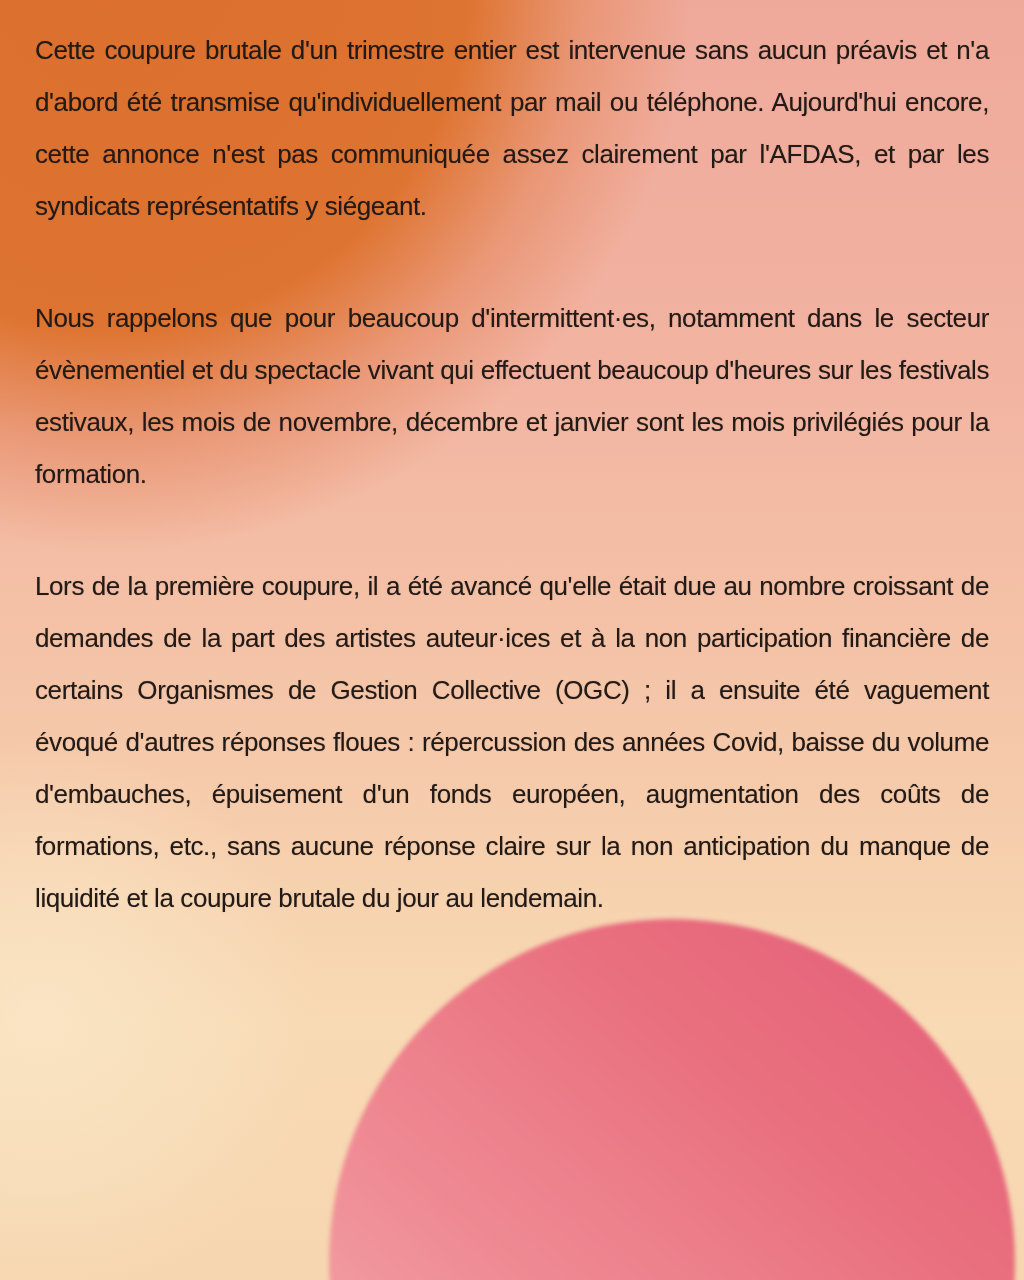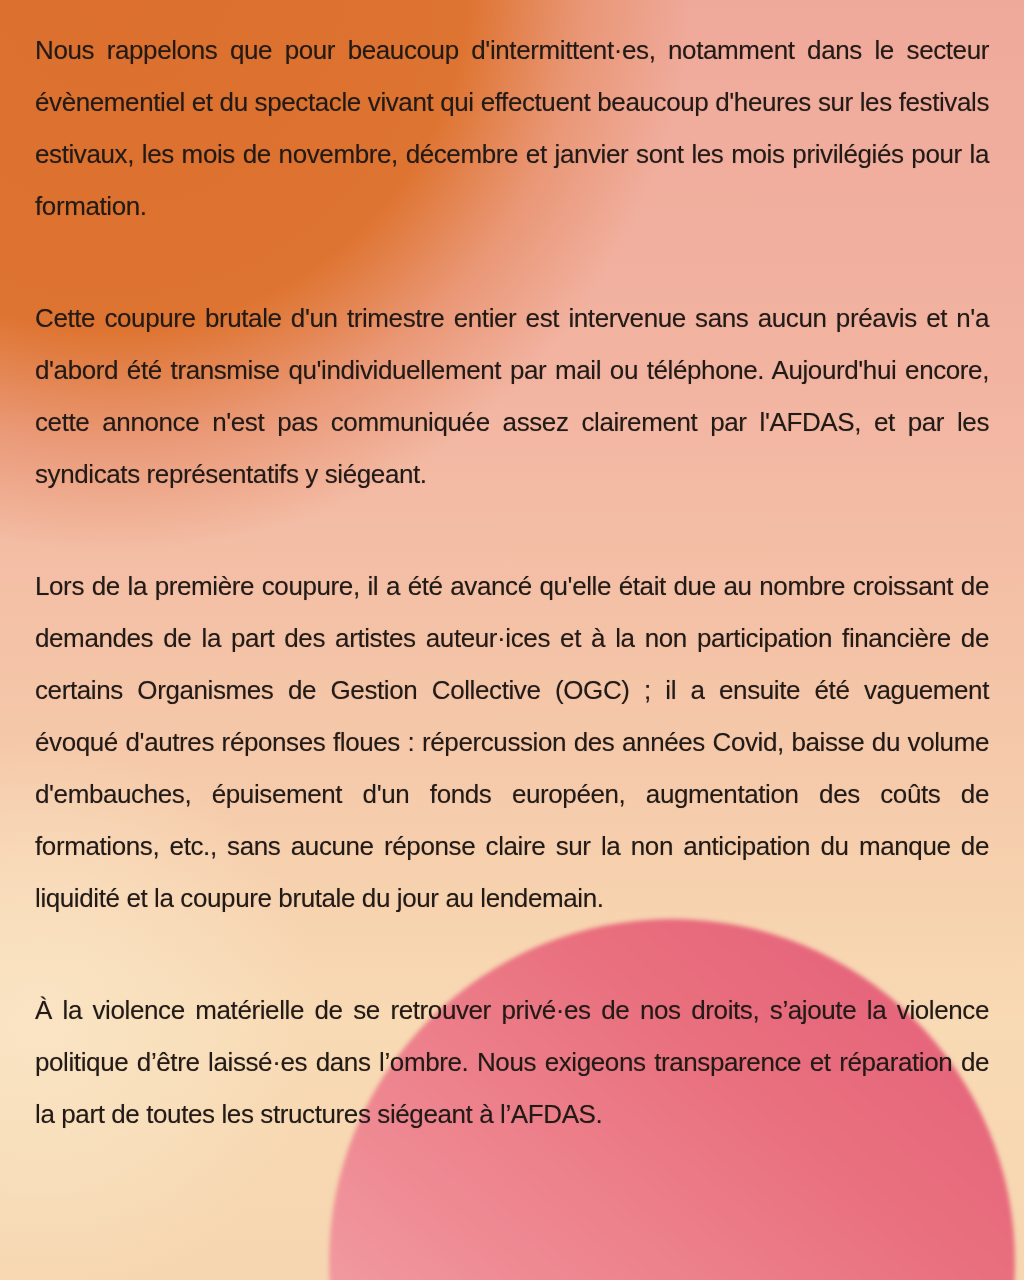--- a/index.html
+++ b/index.html
@@ -51,18 +51,17 @@
   .text-content p:last-child {
     margin-bottom: 0;
   }
 </style>
 </head>
 <body>
 
 <div class="poster">
   <div class="pink-circle"></div>
   <div class="text-content">
+    <p>Cette coupure brutale d'un trimestre entier est intervenue sans aucun préavis et n'a d'abord été transmise qu'individuellement par mail ou téléphone. Aujourd'hui encore, cette annonce n'est pas communiquée assez clairement par l'AFDAS, et par les syndicats représentatifs y siégeant.</p>
     <p>Nous rappelons que pour beaucoup d'intermittent·es, notamment dans le secteur évènementiel et du spectacle vivant qui effectuent beaucoup d'heures sur les festivals estivaux, les mois de novembre, décembre et janvier sont les mois privilégiés pour la formation.</p>
-    <p>Cette coupure brutale d'un trimestre entier est intervenue sans aucun préavis et n'a d'abord été transmise qu'individuellement par mail ou téléphone. Aujourd'hui encore, cette annonce n'est pas communiquée assez clairement par l'AFDAS, et par les syndicats représentatifs y siégeant.</p>
     <p>Lors de la première coupure, il a été avancé qu'elle était due au nombre croissant de demandes de la part des artistes auteur·ices et à la non participation financière de certains Organismes de Gestion Collective (OGC) ; il a ensuite été vaguement évoqué d'autres réponses floues : répercussion des années Covid, baisse du volume d'embauches, épuisement d'un fonds européen, augmentation des coûts de formations, etc., sans aucune réponse claire sur la non anticipation du manque de liquidité et la coupure brutale du jour au lendemain.</p>
-    <p>À la violence matérielle de se retrouver privé·es de nos droits, s’ajoute la violence politique d’être laissé·es dans l’ombre. Nous exigeons transparence et réparation de la part de toutes les structures siégeant à l’AFDAS.</p>
   </div>
 </div>
 
 </body></html>

